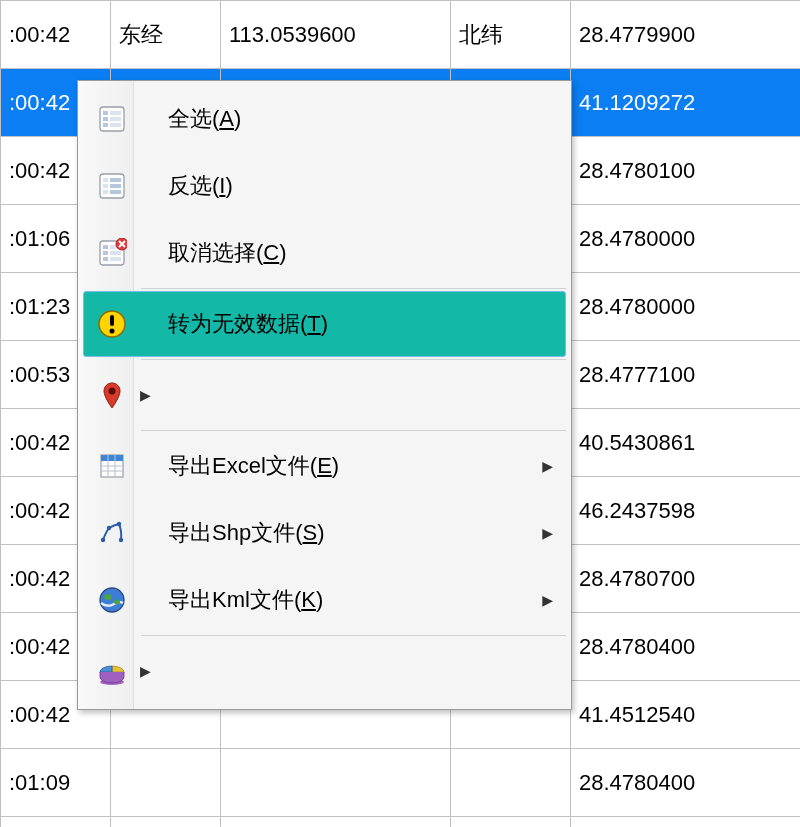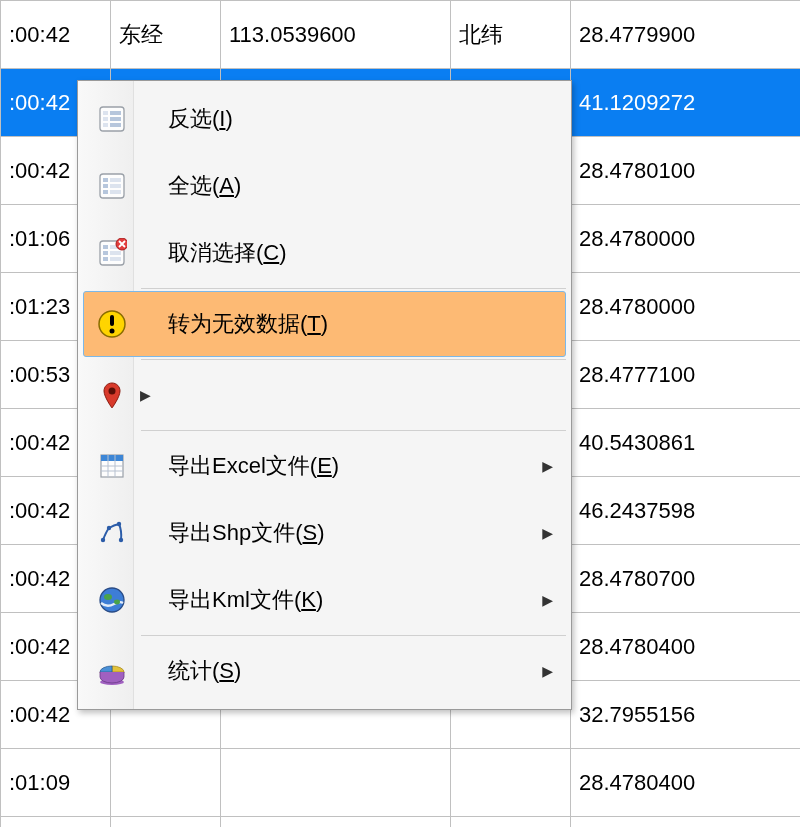--- a/index.html
+++ b/index.html
@@ -62,21 +62,21 @@
       align-items: center;
       height: 66px;
       padding: 0 12px 0 0;
       margin: 1px 2px;
       border: 1px solid transparent;
       border-radius: 3px;
       cursor: default;
       position: relative;
     }
     .menu-item.hovered {
-      background: #fdba74;
+      background: #14b8a6;
       border: 1px solid #7cb8e8;
     }
     .menu-item .icon-slot {
       width: 56px;
       display: flex;
       justify-content: center;
       align-items: center;
       flex-shrink: 0;
     }
     .menu-item .label {
@@ -176,21 +176,21 @@
         <td></td>
         <td></td>
         <td></td>
         <td>28.4780400</td>
       </tr>
       <tr>
         <td>:00:42</td>
         <td></td>
         <td></td>
         <td></td>
-        <td>32.7955156</td>
+        <td>41.4512540</td>
       </tr>
       <tr>
         <td>:01:09</td>
         <td></td>
         <td></td>
         <td></td>
         <td>28.4780400</td>
       </tr>
       <tr>
         <td>:00:53</td>
@@ -201,32 +201,32 @@
       </tr>
     </tbody>
 </table>
 
 <div class="context-menu">
   <div class="menu-icon-strip"></div>
   <div class="menu-items" id="menu-items">
       <div class="menu-item">
         <span class="icon-slot">
           <svg class="ico" viewBox="0 0 30 30">
+            <use href="#ico-list"></use>
+          </svg>
+        </span>
+        <span class="label">全选(<u>A</u>)</span>
+      </div>
+      <div class="menu-item">
+        <span class="icon-slot">
+          <svg class="ico" viewBox="0 0 30 30">
             <use href="#ico-list-inverse"></use>
           </svg>
         </span>
         <span class="label">反选(<u>I</u>)</span>
-      </div>
-      <div class="menu-item">
-        <span class="icon-slot">
-          <svg class="ico" viewBox="0 0 30 30">
-            <use href="#ico-list"></use>
-          </svg>
-        </span>
-        <span class="label">全选(<u>A</u>)</span>
       </div>
       <div class="menu-item">
         <span class="icon-slot">
           <svg class="ico" viewBox="0 0 30 30">
             <use href="#ico-list-cancel"></use>
           </svg>
         </span>
         <span class="label">取消选择(<u>C</u>)</span>
       </div>
       <div class="menu-sep"></div>
@@ -275,21 +275,20 @@
         <span class="label">导出Kml文件(<u>K</u>)</span>
         <span class="submenu-arrow">▶</span>
       </div>
       <div class="menu-sep"></div>
       <div class="menu-item">
         <span class="icon-slot">
           <svg class="ico" viewBox="0 0 30 30">
             <use href="#ico-chart"></use>
           </svg>
         </span>
-        <span class="label">统计(<u>S</u>)</span>
         <span class="submenu-arrow">▶</span>
       </div>
     </div>
 </div>
 
 <svg width="0" height="0" style="position:absolute">
   <defs>
     <g id="ico-list">
       <rect x="3" y="3" width="24" height="24" rx="3" fill="#fdfdfd" stroke="#9aa0a8" stroke-width="1.3"></rect>
       <rect x="6" y="7" width="5" height="4" fill="#b6c6dc"></rect>

